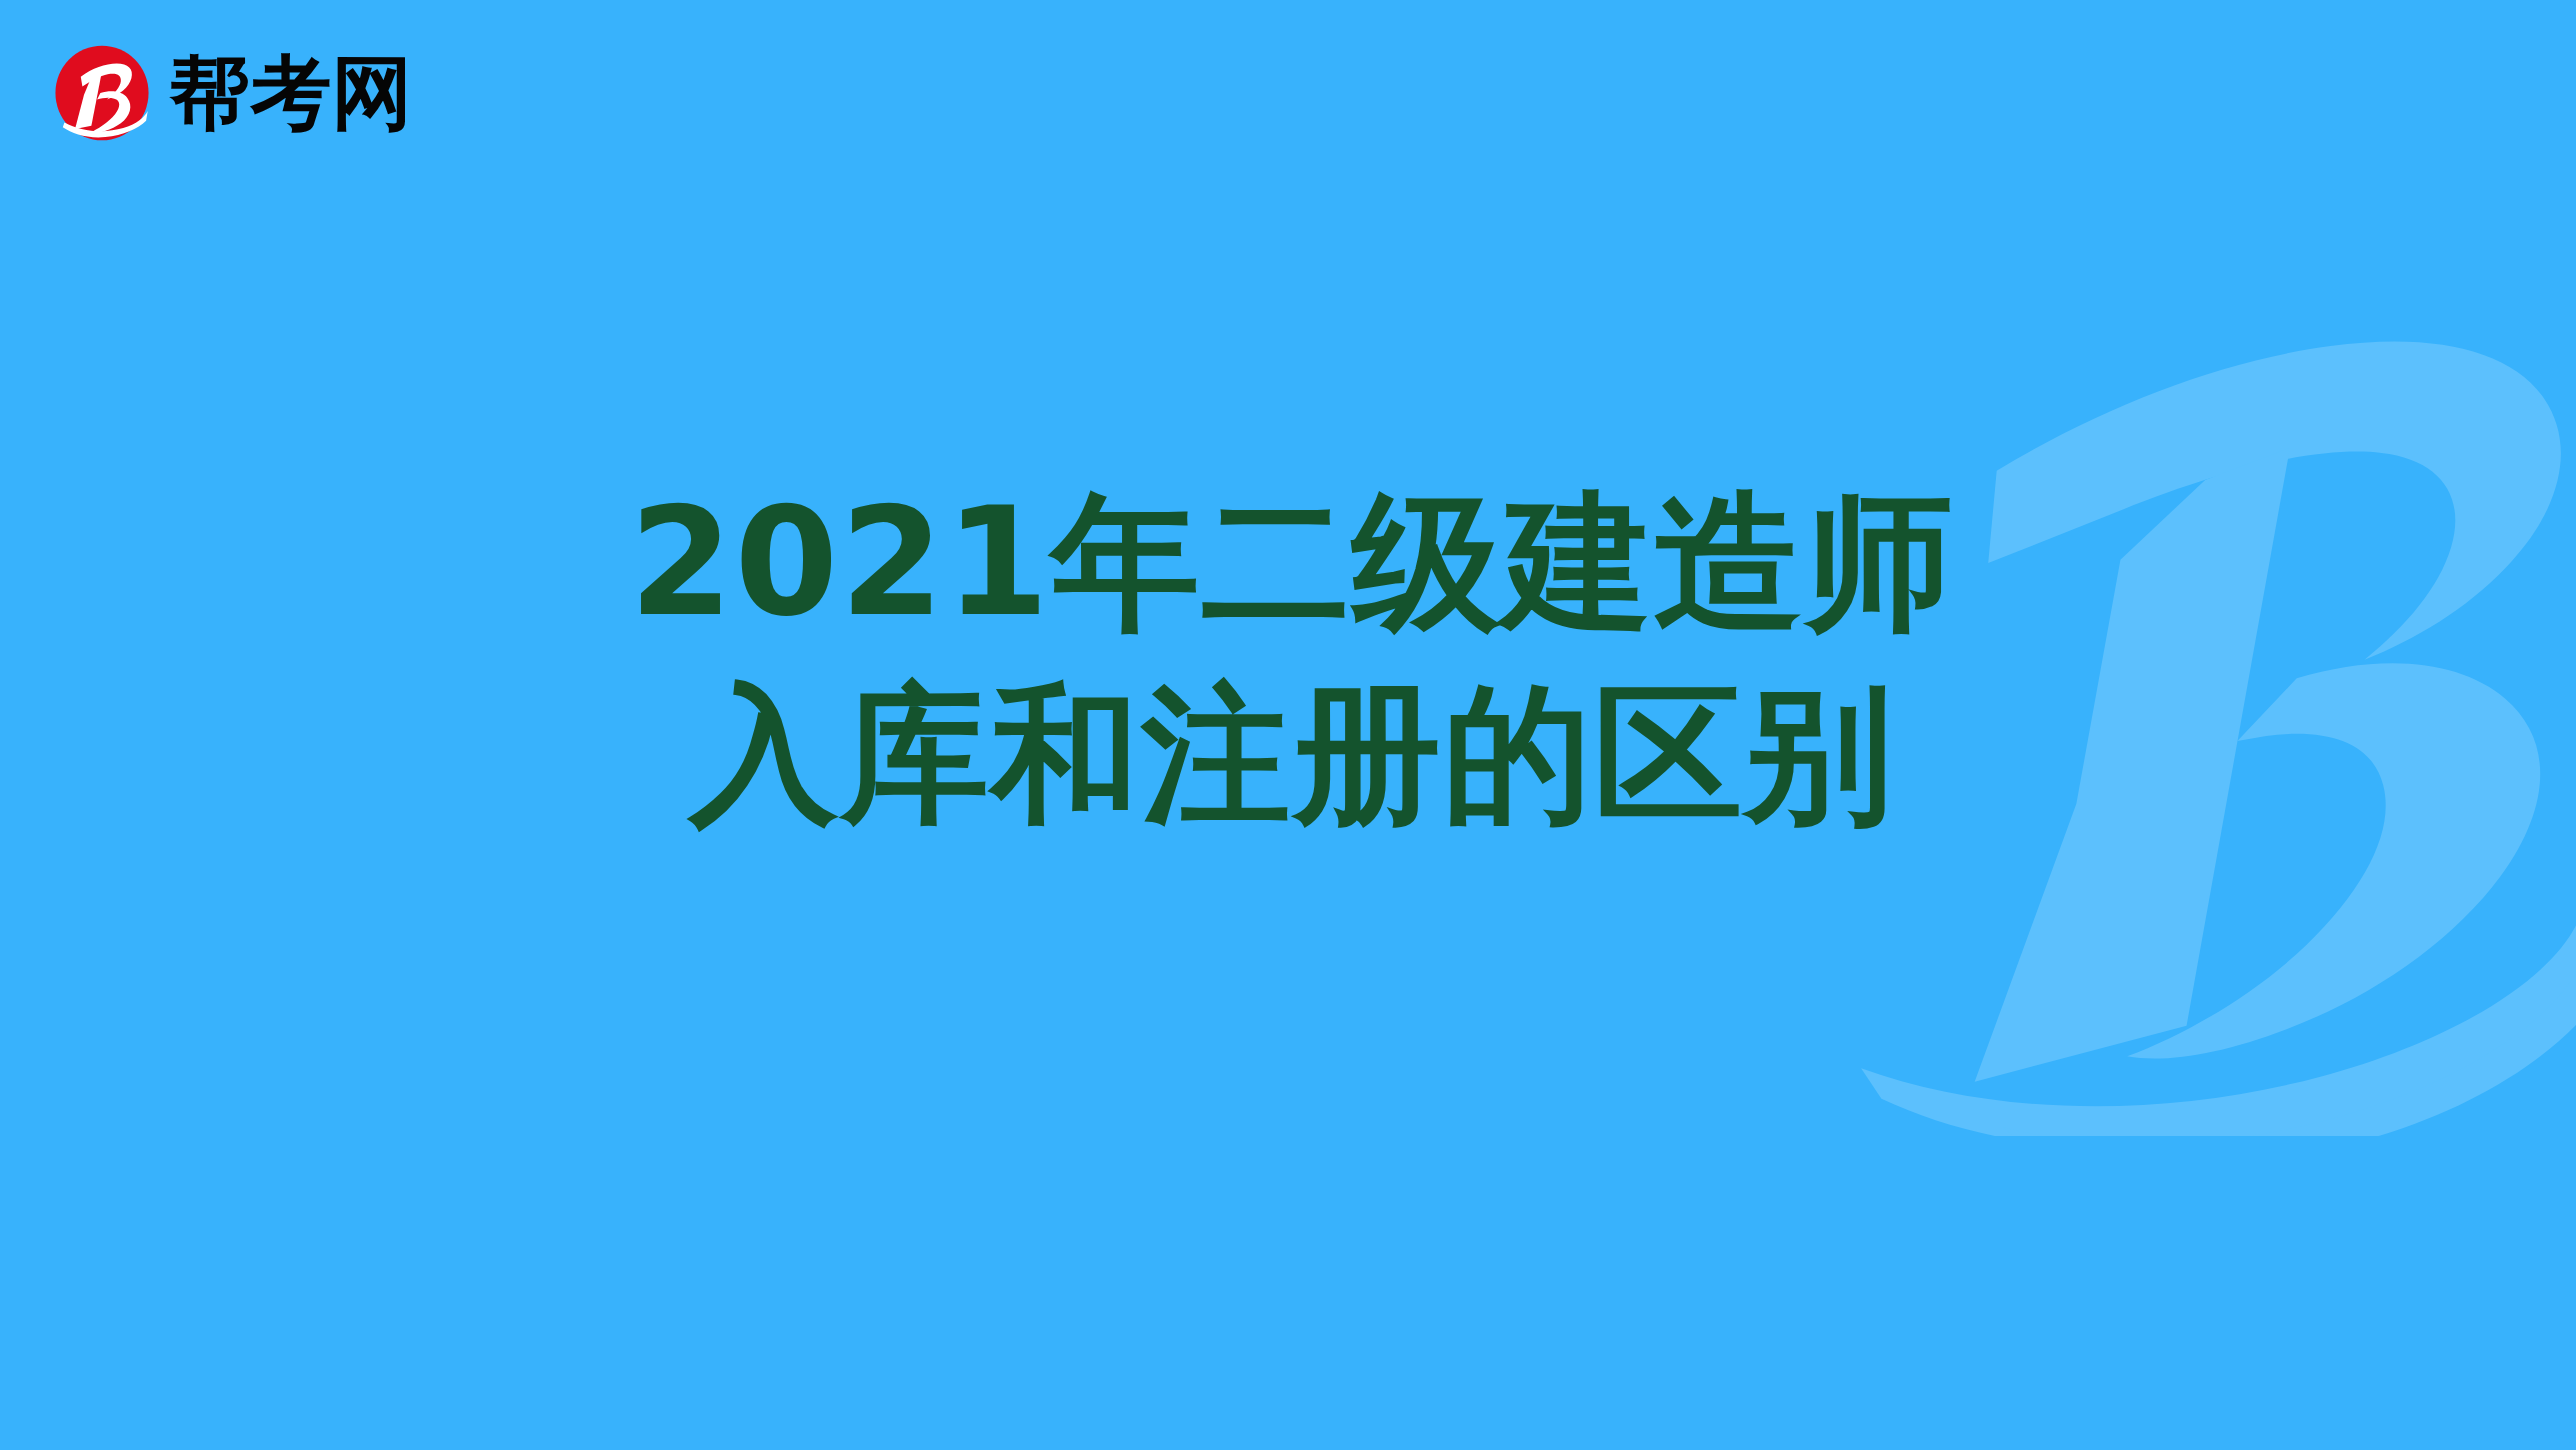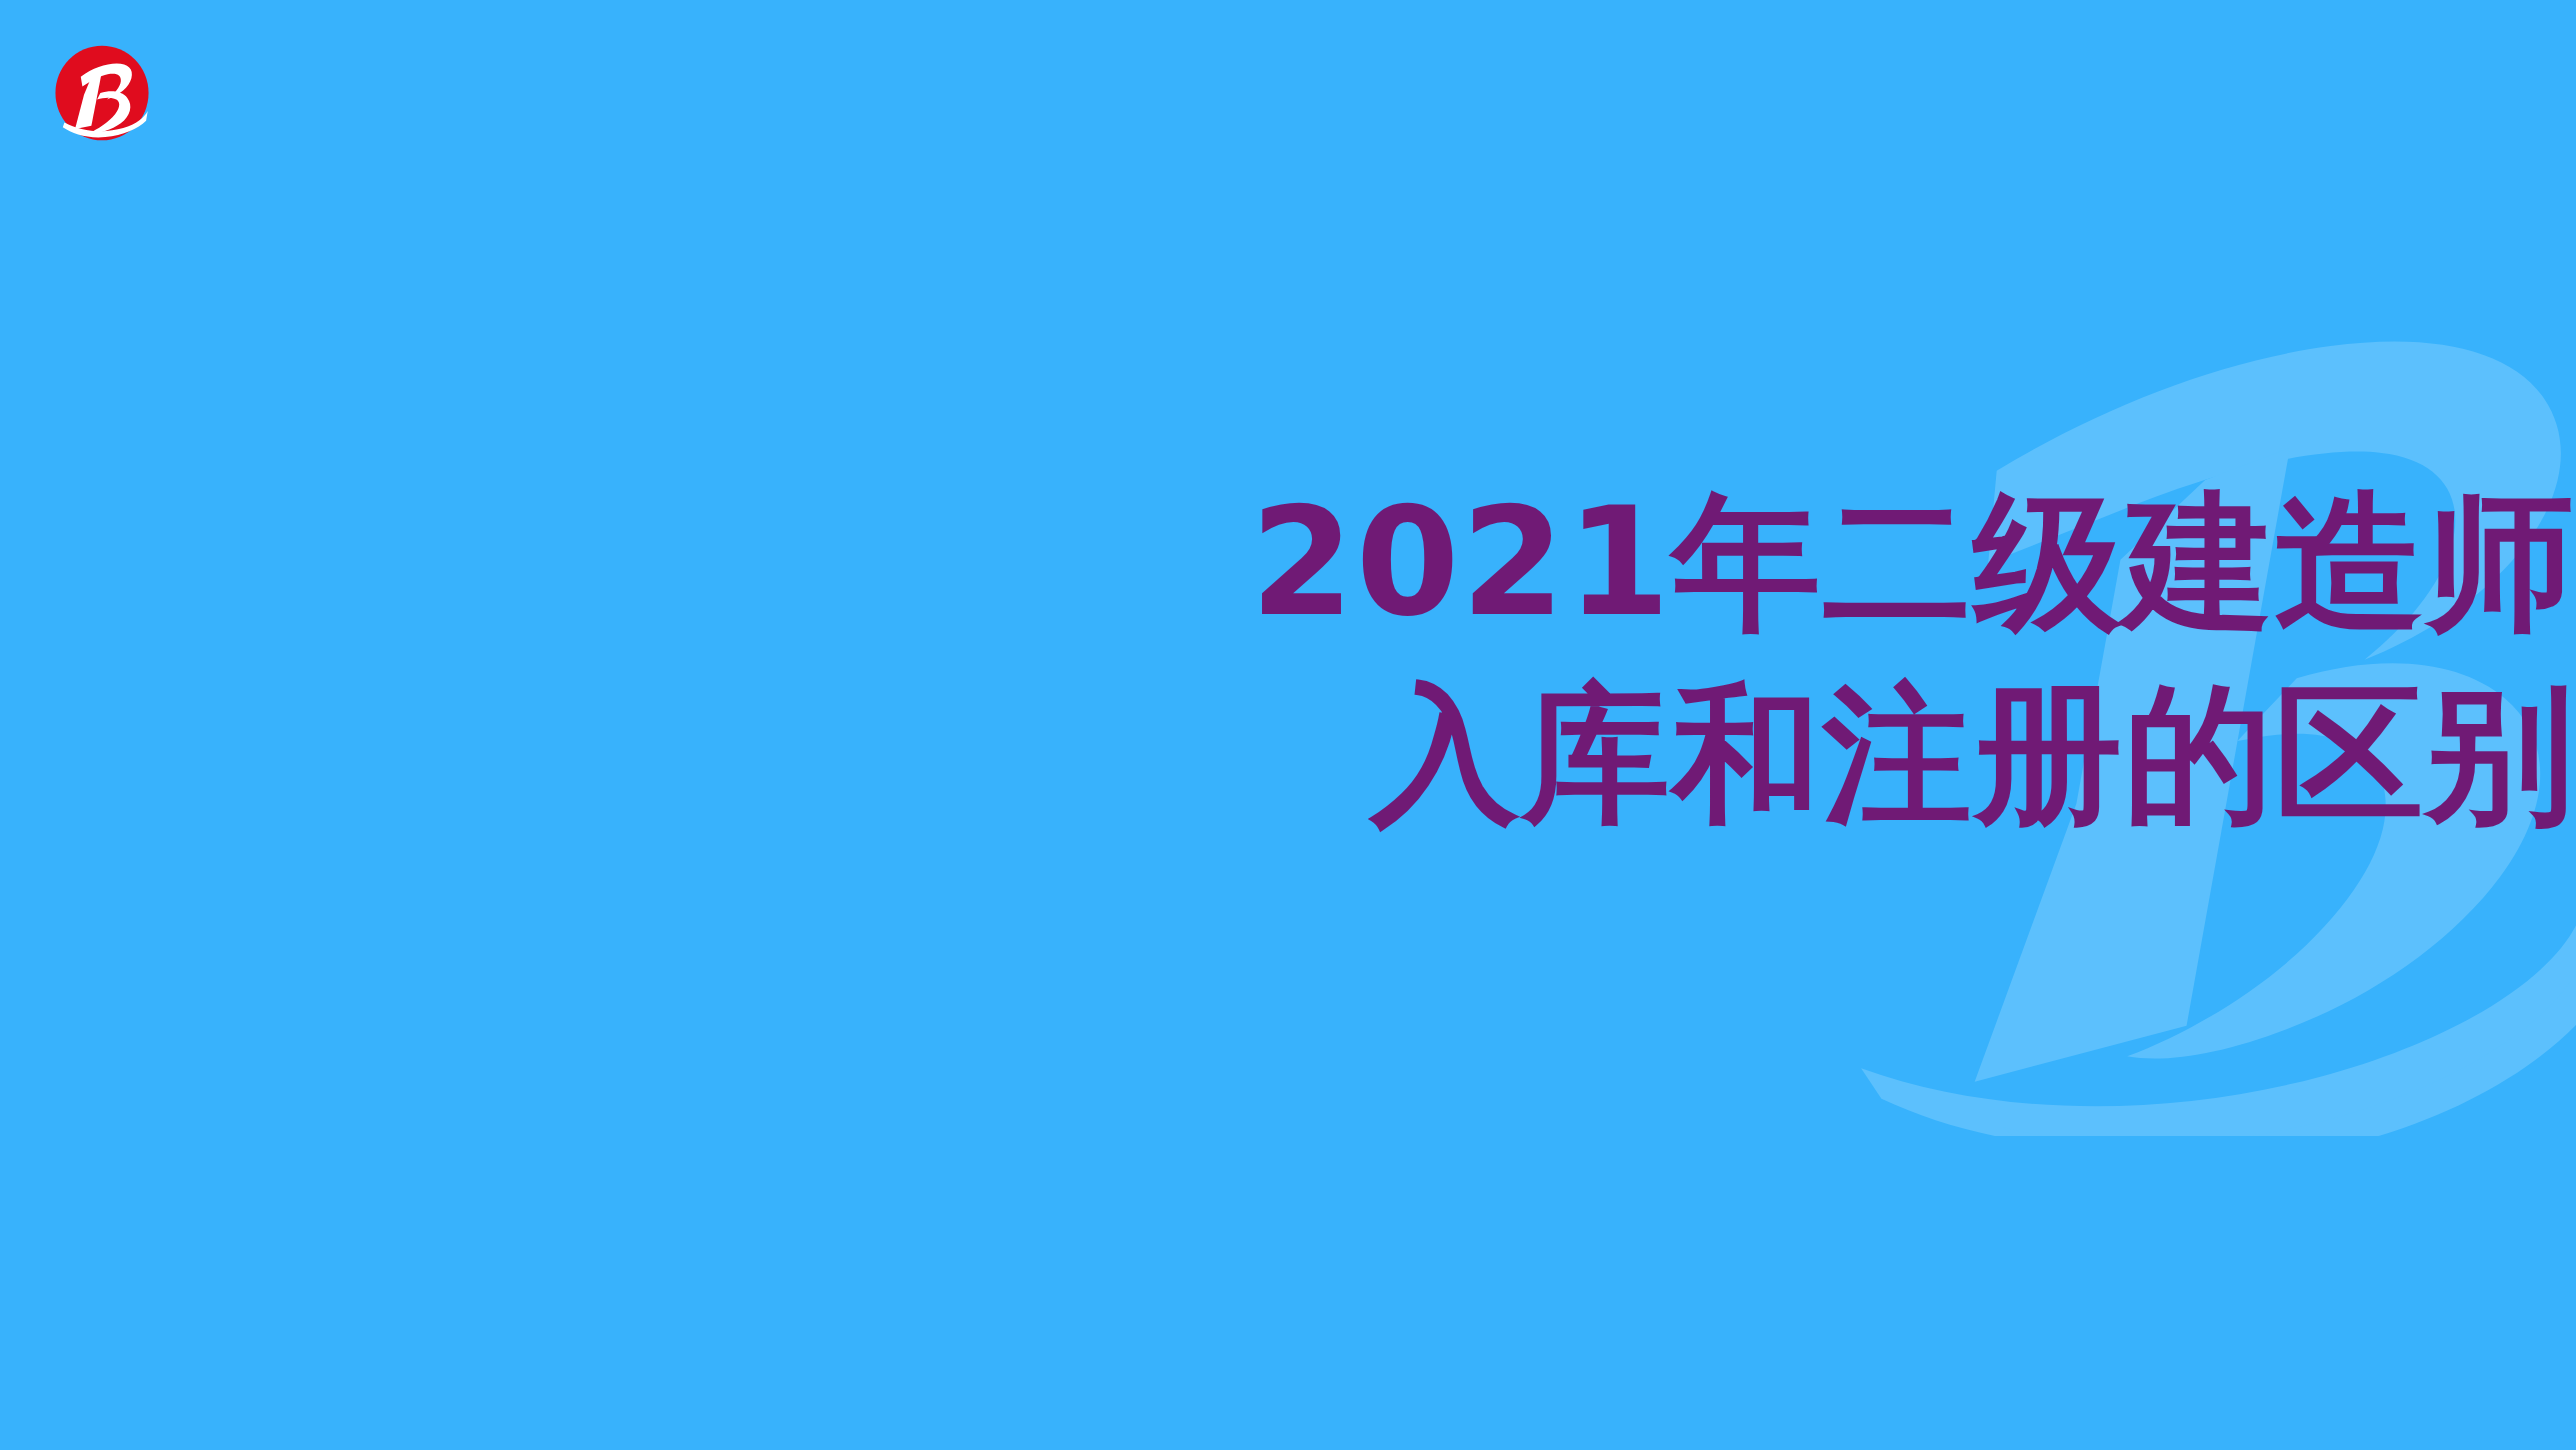--- a/index.html
+++ b/index.html
@@ -66,22 +66,22 @@
     white-space: nowrap;
     font-family: "DejaVu Sans", "Liberation Sans", sans-serif;
   }
 
   
   .headline {
     position: absolute;
     left: 0;
     right: 0;
     top: 475px;
-    text-align: right;
-    color: #701a75;
+    text-align: center;
+    color: #14532d;
     pointer-events: none;
     padding-left: 8px;
   }
   .headline-line {
     display: block;
     font-size: 149px;
     line-height: 1.18;
     font-weight: 700;
     letter-spacing: 1.7px;
     white-space: nowrap;
@@ -178,20 +178,21 @@
           <path d="M14 96
                    C 34 107, 62 110, 86 103
                    C 102 98, 112 90, 116 82
                    L 114 94
                    C 104 104, 86 112, 64 114
                    C 42 116, 24 110, 12 102
                    Z"></path>
         </g>
       </svg>
     </span>
+    <span class="brand-name">帮考网</span>
   </div>
 
   <div class="headline">
     <span class="headline-line">2021年二级建造师</span>
     <span class="headline-line">入库和注册的区别</span>
   </div>
 
 </div>
 
 

